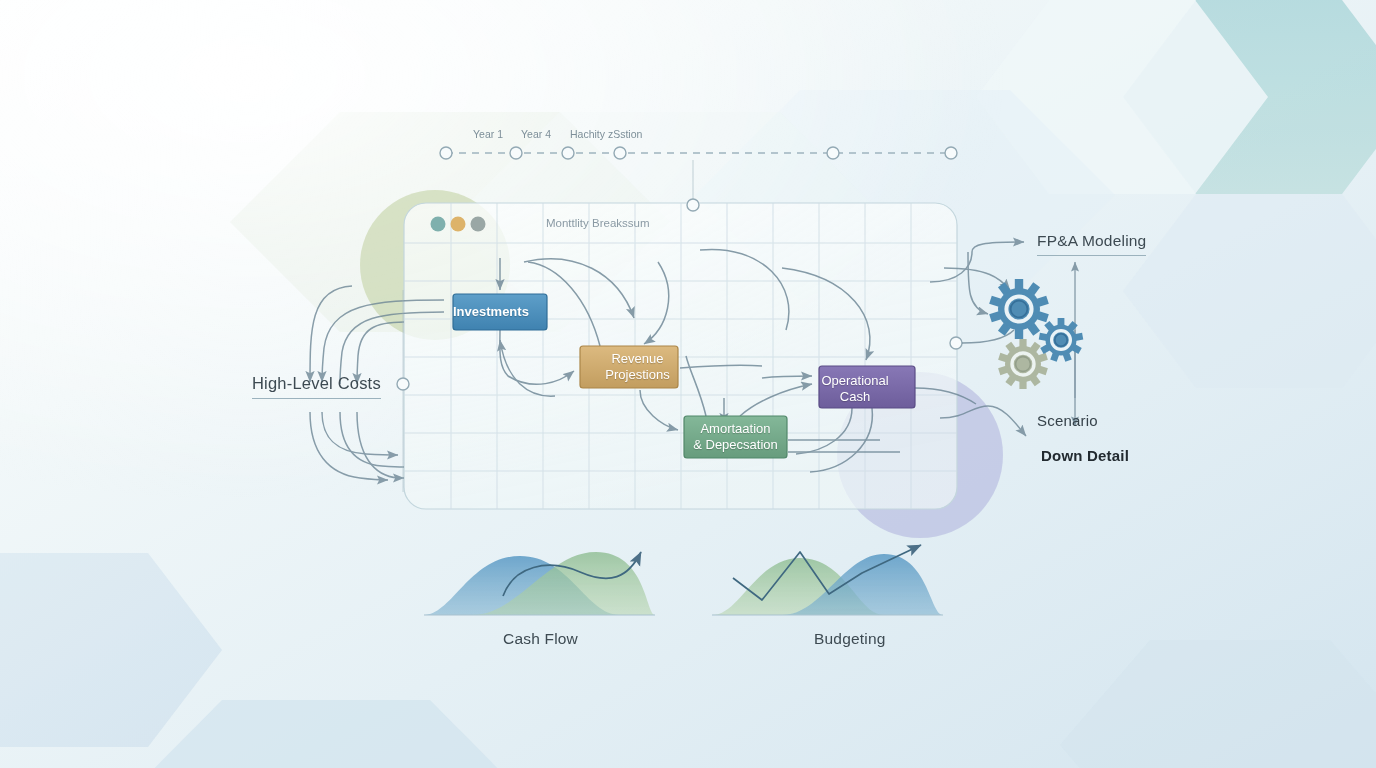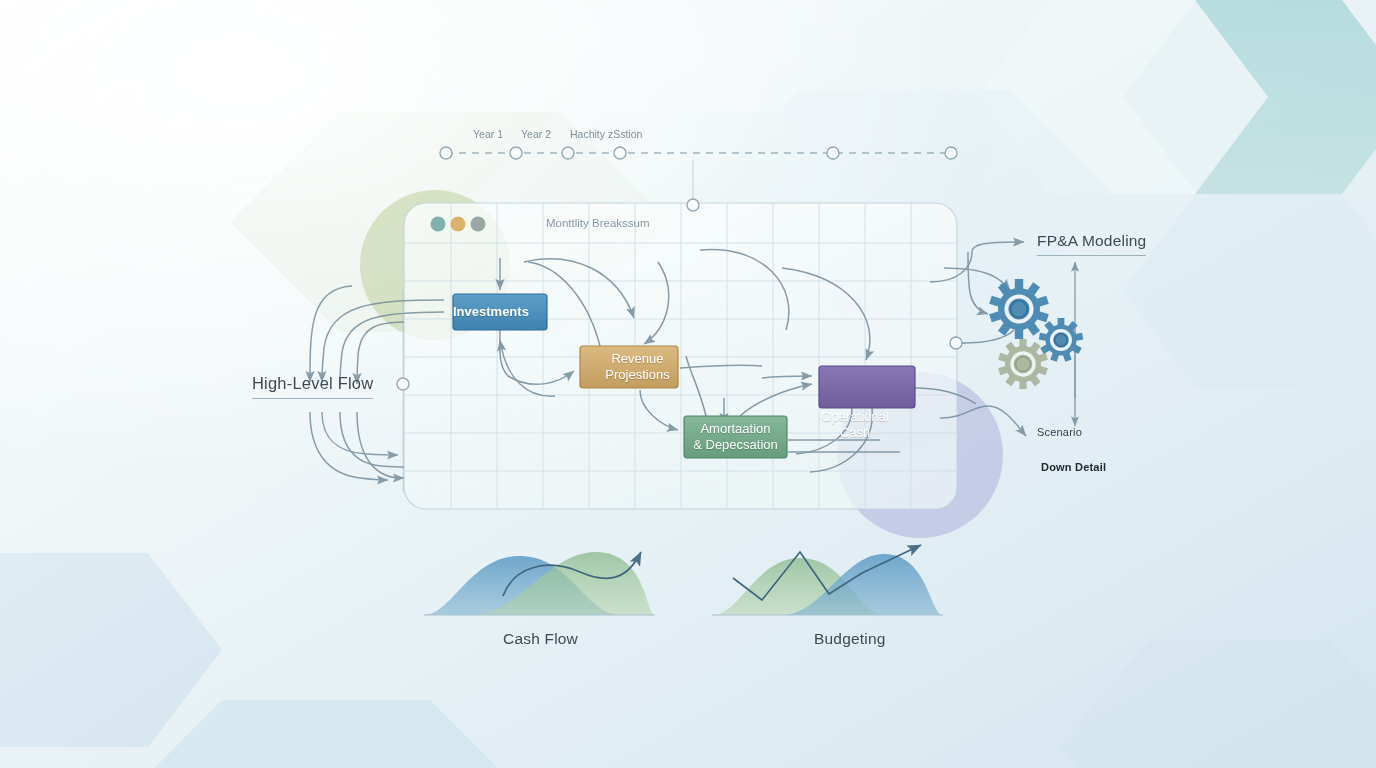--- a/index.html
+++ b/index.html
@@ -13,37 +13,37 @@
   #bg, #art{position:absolute;left:0;top:0;width:1376px;height:768px;}
   .lbl{
     position:absolute;color:#3d4a52;white-space:nowrap;
     letter-spacing:.2px;
   }
   .lbl-under{
     border-bottom:1.6px solid #9bb2bd;padding-bottom:5px;text-align:center;
   }
   #lbl-high{left:252px;top:374px;font-size:16.5px;}
   #lbl-fpa{left:1037px;top:232px;font-size:15.5px;}
-  #lbl-scn{left:1037px;top:424px;font-size:11px;line-height:17px;color:#36424a;}
+  #lbl-scn{left:1037px;top:412px;font-size:15px;line-height:17px;color:#36424a;}
   #lbl-scn .l2{font-weight:bold;color:#222a30;padding-left:4px;display:block;margin-top:18px;}
   #lbl-cash{left:503px;top:630px;font-size:15.5px;}
   #lbl-budget{left:791px;top:630px;font-size:15.5px;margin-left:23px;}
   .tl-lbl{position:absolute;font-size:10.5px;color:#7d8f99;top:128px;}
   #tl-y1{left:473px;}
   #tl-y2{left:521px;}
   #tl-y3{left:570px;}
   .winttl{position:absolute;left:546px;top:217px;font-size:11.5px;color:#8a9aa4;}
   .nodetxt{
     position:absolute;color:#ffffff;font-size:13px;text-align:center;
     line-height:15.5px;pointer-events:none;
     text-shadow:0 1px 1px rgba(0,0,0,.22);
   }
   #nt-inv{left:453px;top:304px;width:72px;font-weight:bold;}
   #nt-rev{left:580px;top:351px;width:115px;}
-  #nt-ops{left:819px;top:373px;width:72px;margin-top:36px;}
+  #nt-ops{left:819px;top:373px;width:72px;}
   #nt-amo{left:684px;top:421px;width:103px;}
 </style>
 </head>
 <body>
 
 <div id="stage">
 
   <svg id="bg" viewBox="0 0 1376 768">
     <defs>
       <linearGradient id="bgGrad" x1="0" y1="0" x2="1" y2="1">
@@ -308,21 +308,21 @@
 
     <g>
       <path d="M712,615 C740,615 756,558 800,558 C846,558 858,615 884,615 Z" fill="url(#hillGreen)"></path>
       <path d="M782,615 C822,615 844,554 884,554 C928,554 930,615 943,615 Z" fill="url(#hillBlue)"></path>
       <path d="M733,578 L762,600 L800,552 L829,594 L862,573 L921,545" fill="none" stroke="#3f6880" stroke-width="1.7" stroke-linejoin="round" marker-end="url(#arwD)"></path>
       <line x1="712" y1="615" x2="943" y2="615" stroke="#a9c2cf" stroke-width="1"></line>
     </g>
   </svg>
 
   <div class="tl-lbl" id="tl-y1">Year 1</div>
-  <div class="tl-lbl" id="tl-y2">Year 2</div>
+  <div class="tl-lbl" id="tl-y2">Year 4</div>
   <div class="tl-lbl" id="tl-y3">Hachity zSstion</div>
 
   <div class="winttl">Monttlity Breakssum</div>
 
   <div class="nodetxt" id="nt-inv">Investments</div>
 
   <div class="nodetxt" id="nt-rev">
     <span>Revenue</span><br>
     <span>Projestions</span>
   </div>
@@ -330,21 +330,21 @@
   <div class="nodetxt" id="nt-ops">
     <span>Operational</span><br>
     <span>Cash</span>
   </div>
 
   <div class="nodetxt" id="nt-amo">
     <span>Amortaation</span><br>
     <span>&amp; Depecsation</span>
   </div>
 
-  <div class="lbl lbl-under" id="lbl-high">High-Level Flow</div>
+  <div class="lbl lbl-under" id="lbl-high">High-Level Costs</div>
 
   <div class="lbl lbl-under" id="lbl-fpa">FP&amp;A Modeling</div>
 
   <div class="lbl" id="lbl-scn">
     <span>Scenario</span>
     <span class="l2">Down Detail</span>
   </div>
 
   <div class="lbl" id="lbl-cash">Cash Flow</div>
 

